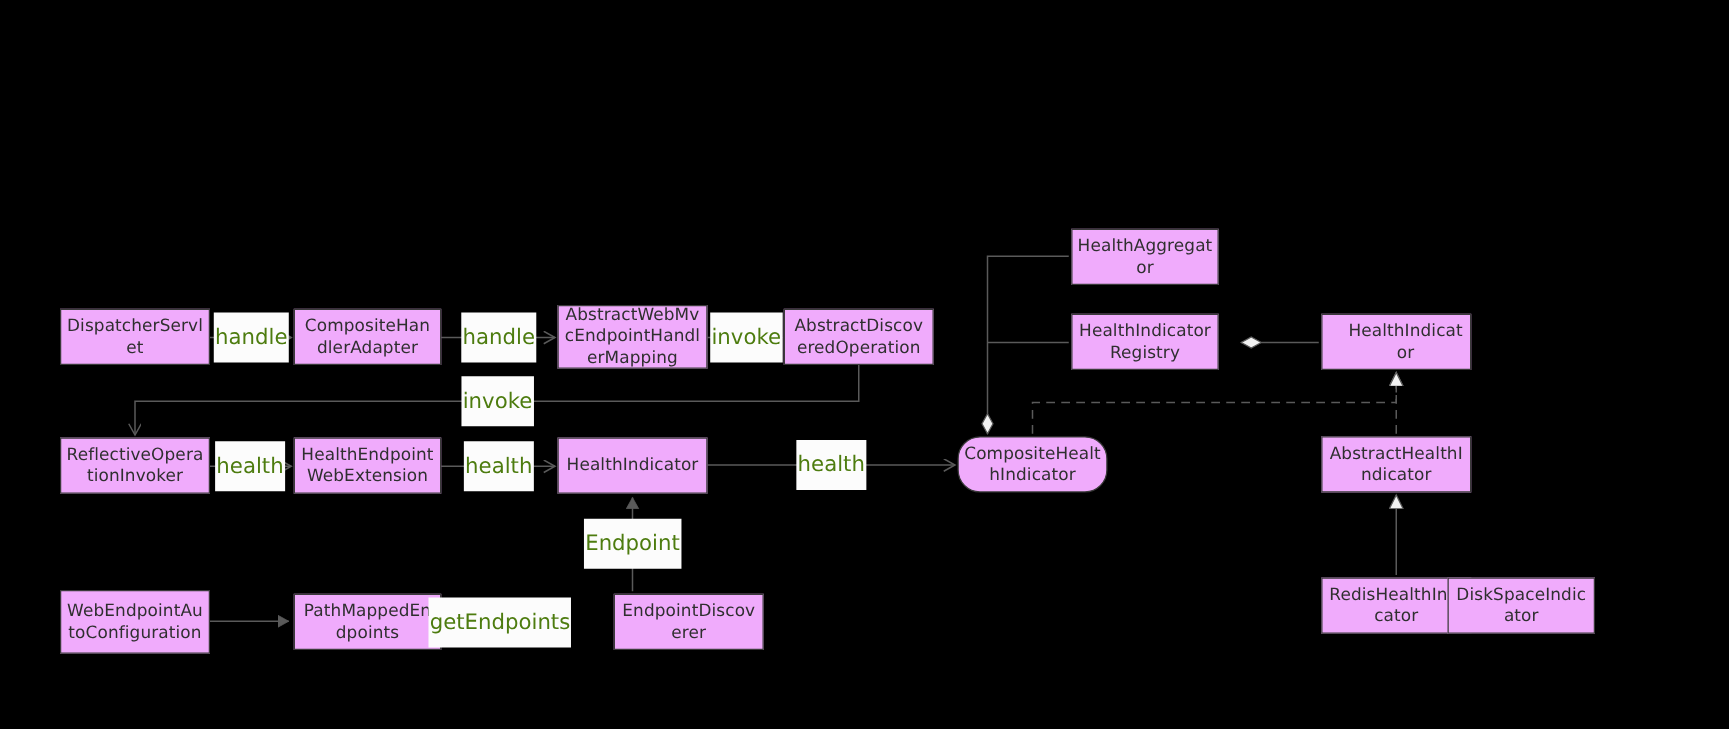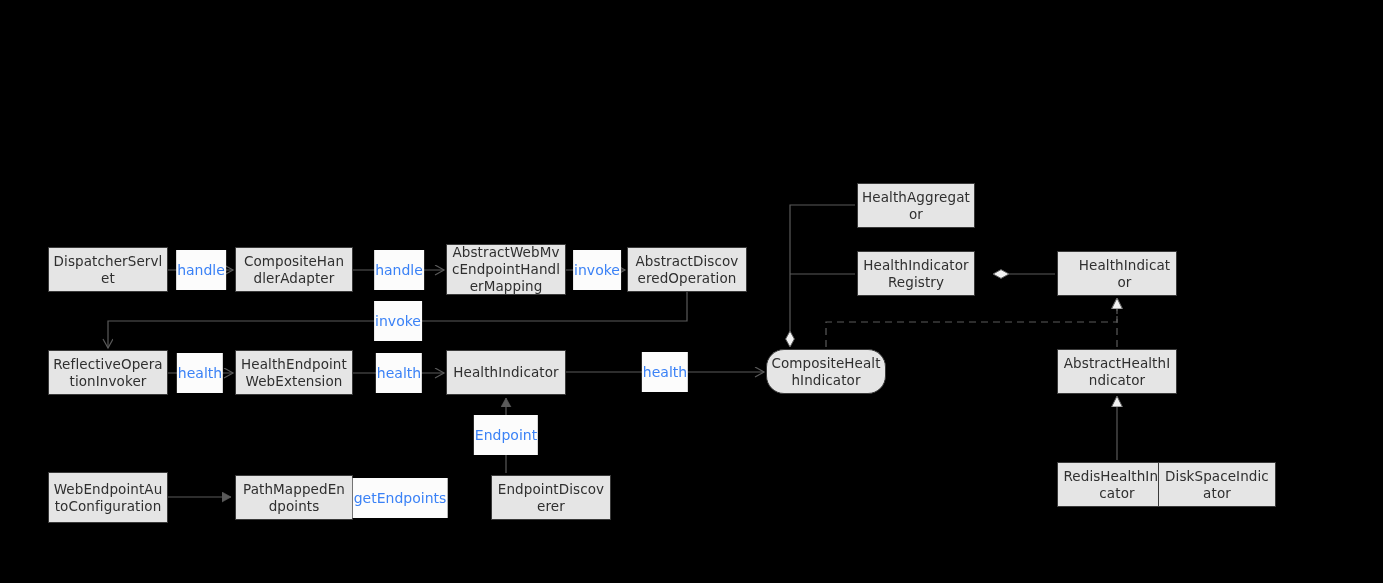--- a/index.html
+++ b/index.html
@@ -22,43 +22,43 @@
     position: absolute;
     left: 0;
     top: 0;
     width: 1383px;
     height: 583px;
     pointer-events: none;
   }
   .node {
     position: absolute;
     box-sizing: border-box;
-    background: #e5e5e5;
+    background: #f0abfc;
     border: 1px solid #3a3a3a;
     color: #2f2f2f;
     font-size: 13.5px;
     line-height: 17px;
     letter-spacing: 0.1px;
     display: flex;
     align-items: center;
     justify-content: center;
     text-align: center;
     padding: 0 4px;
     word-break: break-all;
     overflow: hidden;
   }
   .node span {
     display: block;
     width: 100%;
   }
   .edge-label {
     position: absolute;
     background: #fcfcfc;
-    color: #3b82f6;
-    font-size: 14px;
+    color: #4d7c0f;
+    font-size: 17px;
     line-height: 16px;
     padding: 12px 1px;
     white-space: nowrap;
     box-sizing: border-box;
     transform: translate(-50%, -50%);
   }
 </style>
 </head>
 <body>
 

